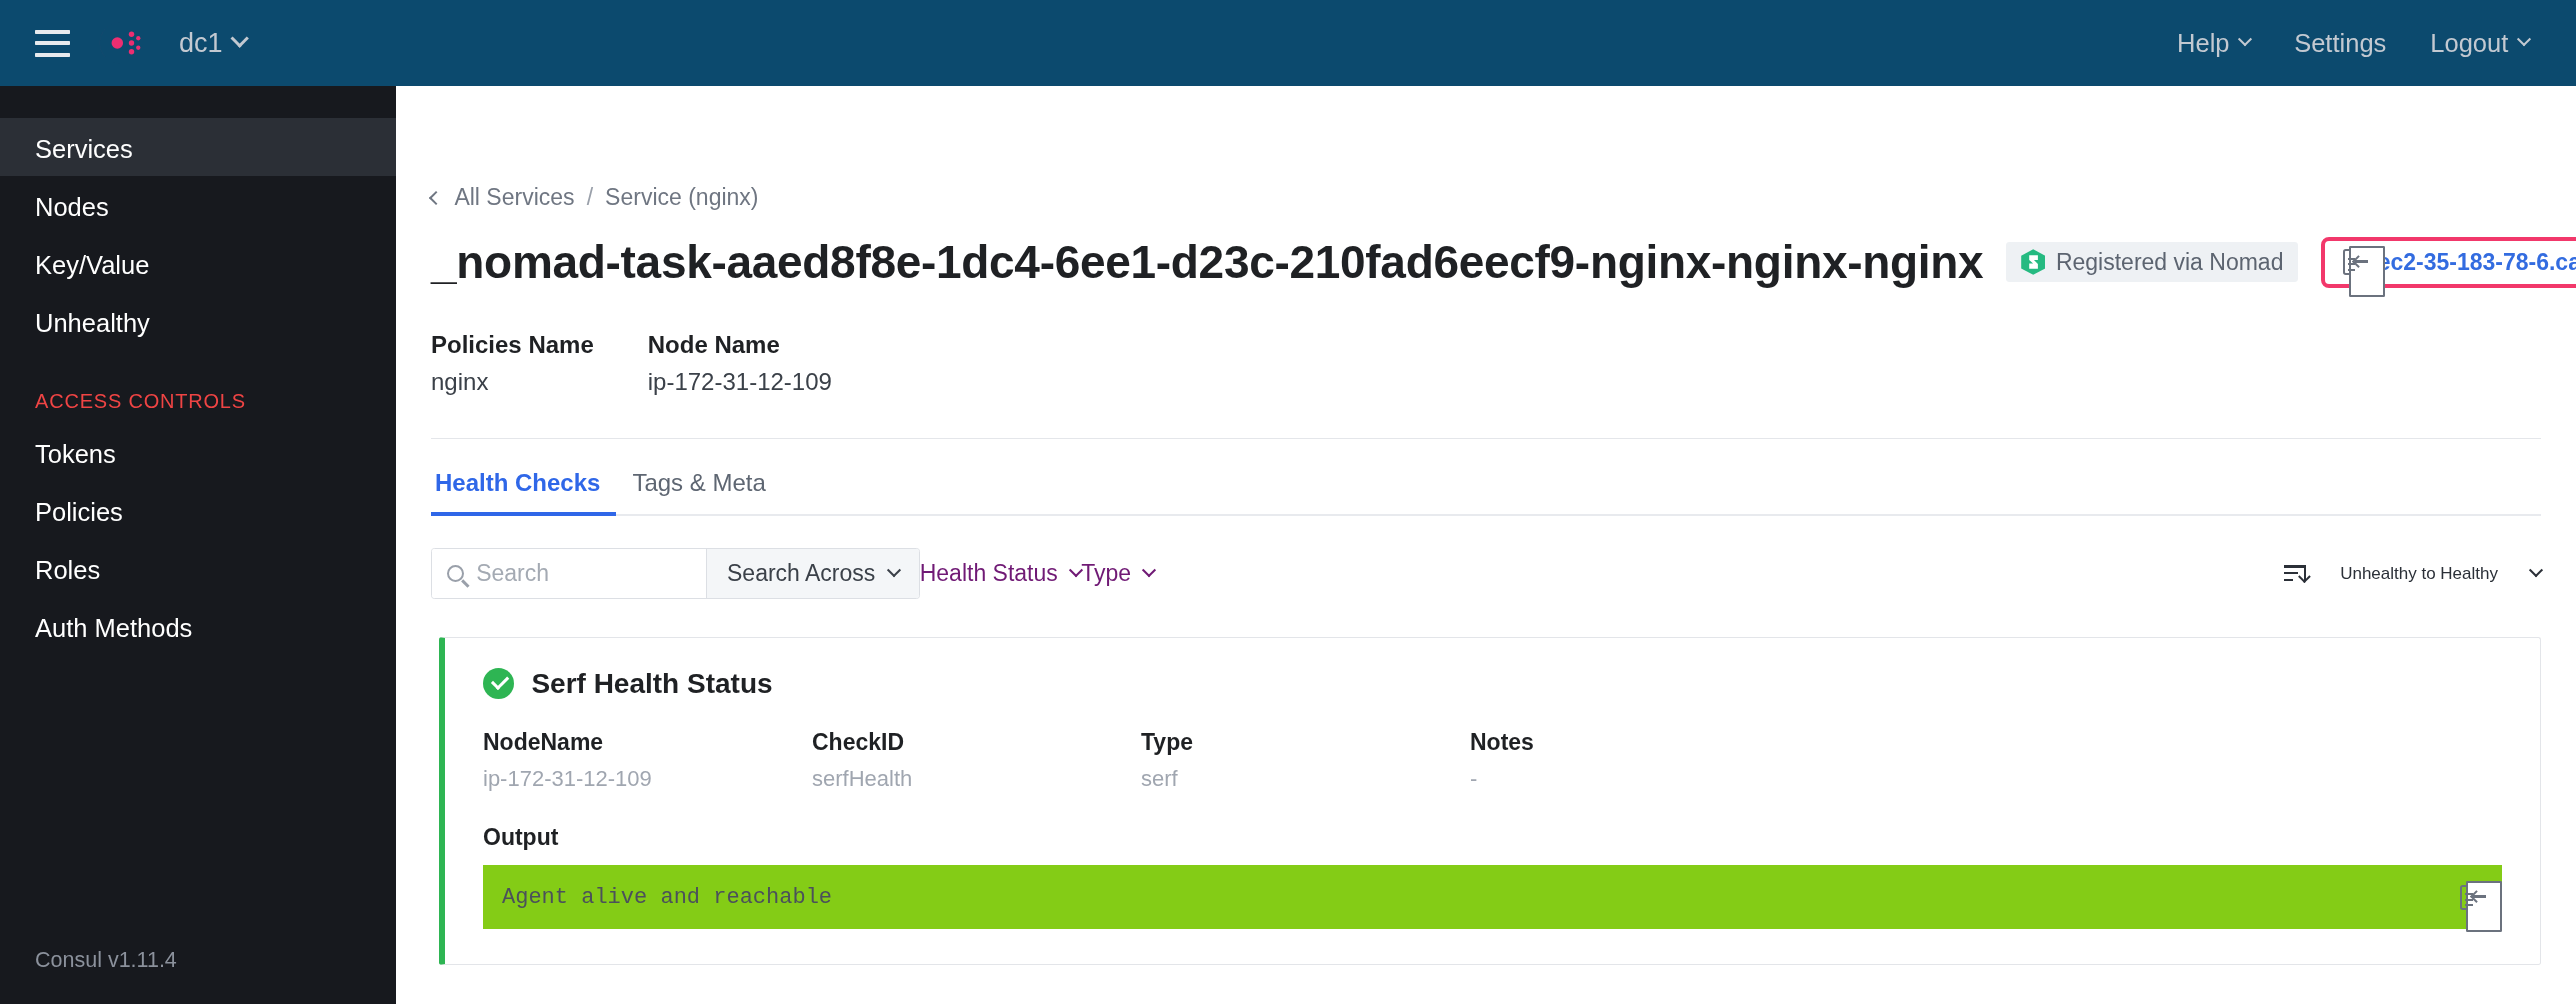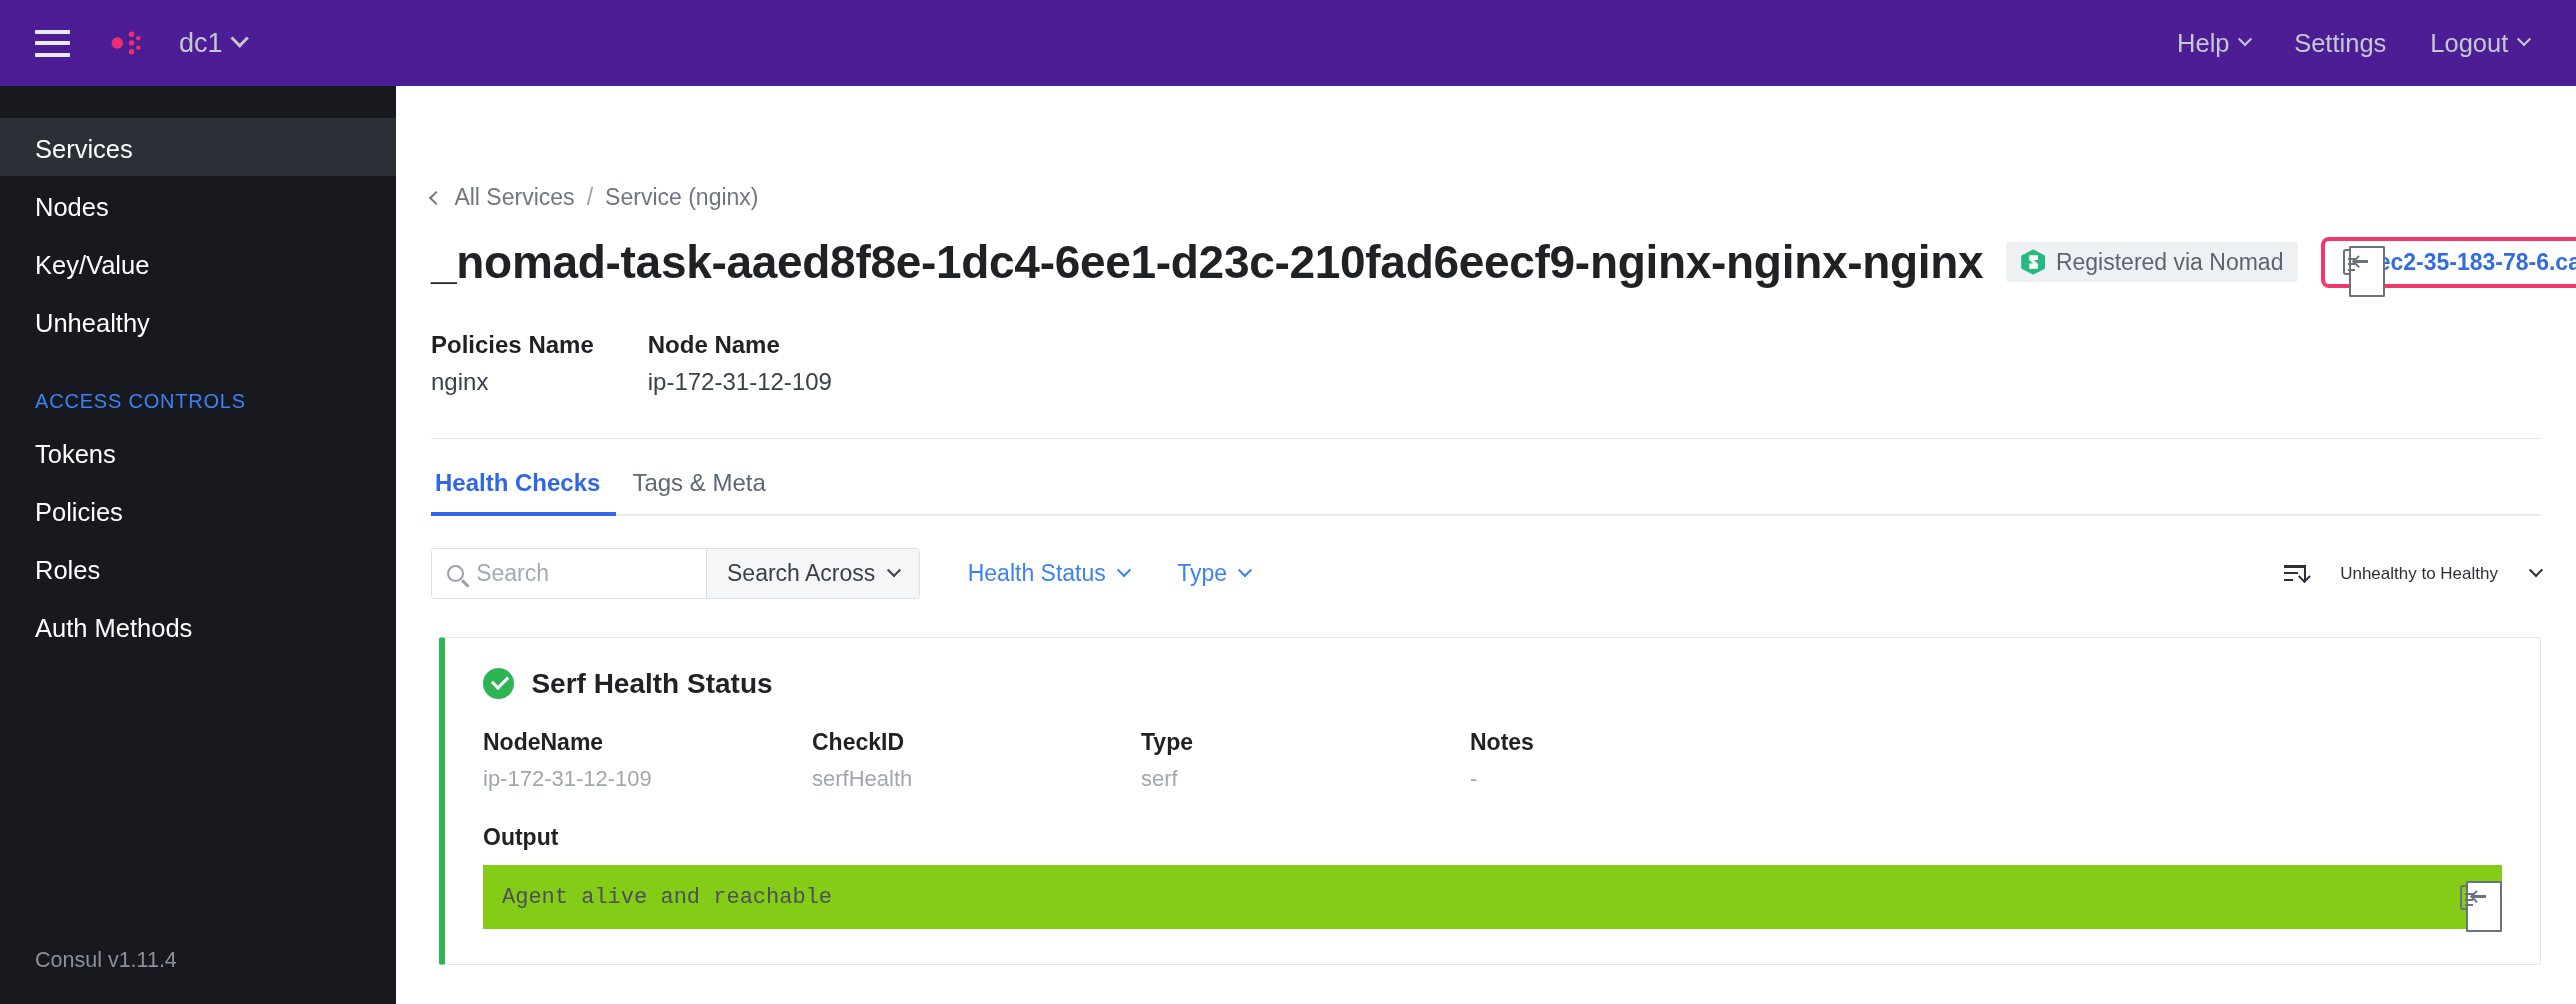--- a/index.html
+++ b/index.html
@@ -13,21 +13,21 @@
   .app {
     position: relative;
     width: 2576px; height: 1005px;
     display: flex;
     flex-direction: column;
   }
 
   
   .topbar {
     height: 86px;
-    background: #4c1d95;
+    background: #0c4a6e;
     display: flex;
     align-items: center;
     flex: 0 0 86px;
     position: relative;
   }
   .hamburger {
     width: 35px; height: 27px;
     margin-left: 35px;
     display: flex; flex-direction: column; justify-content: space-between;
     cursor: pointer;
@@ -95,21 +95,21 @@
     font-size: 25.5px;
     padding: 16px 0 10px 35px;
     line-height: 1.25;
     cursor: pointer;
     white-space: nowrap;
   }
   .nav-link.active {
     background: #2b2f36;
   }
   .nav-section {
-    color: #3b82f6;
+    color: #ef4444;
     font-size: 20px;
     letter-spacing: 0.8px;
     padding: 40px 0 10.7px 35px;
     text-transform: uppercase;
   }
   .sidebar-footer {
     margin-top: auto;
     color: #8b919c;
     font-size: 21.5px;
     padding: 0 0 32px 35px;
@@ -344,22 +344,21 @@
     border-left: 1.3px solid #dcdfe4;
     padding: 0 20px;
     font-size: 23px;
     color: #3b4149;
     cursor: pointer;
     white-space: nowrap;
   }
   .filter-drop {
     display: flex; align-items: center; gap: 13.4px;
     font-size: 23px;
-    color: #3b82f6;
-    margin-left: 48px;
+    color: #701a75;
     cursor: pointer;
     white-space: nowrap;
     text-align: center;
   }
   .sort-control {
     margin-left: auto;
     display: flex; align-items: center; gap: 33px;
     font-size: 17px;
     color: #2b3038;
     cursor: pointer;

